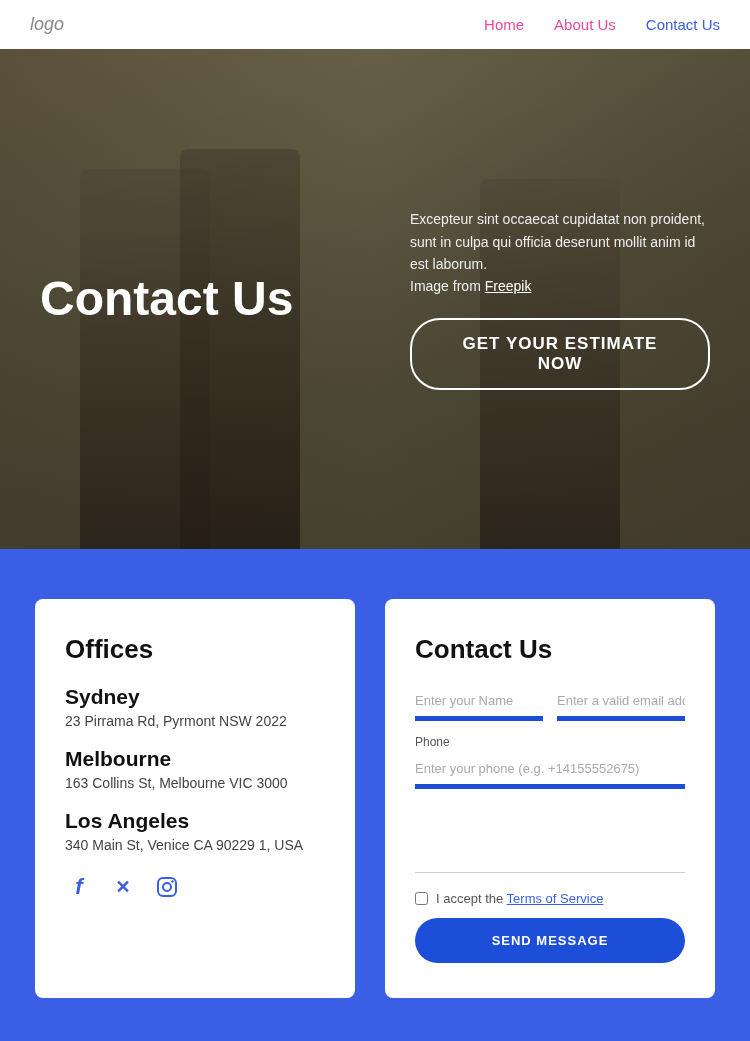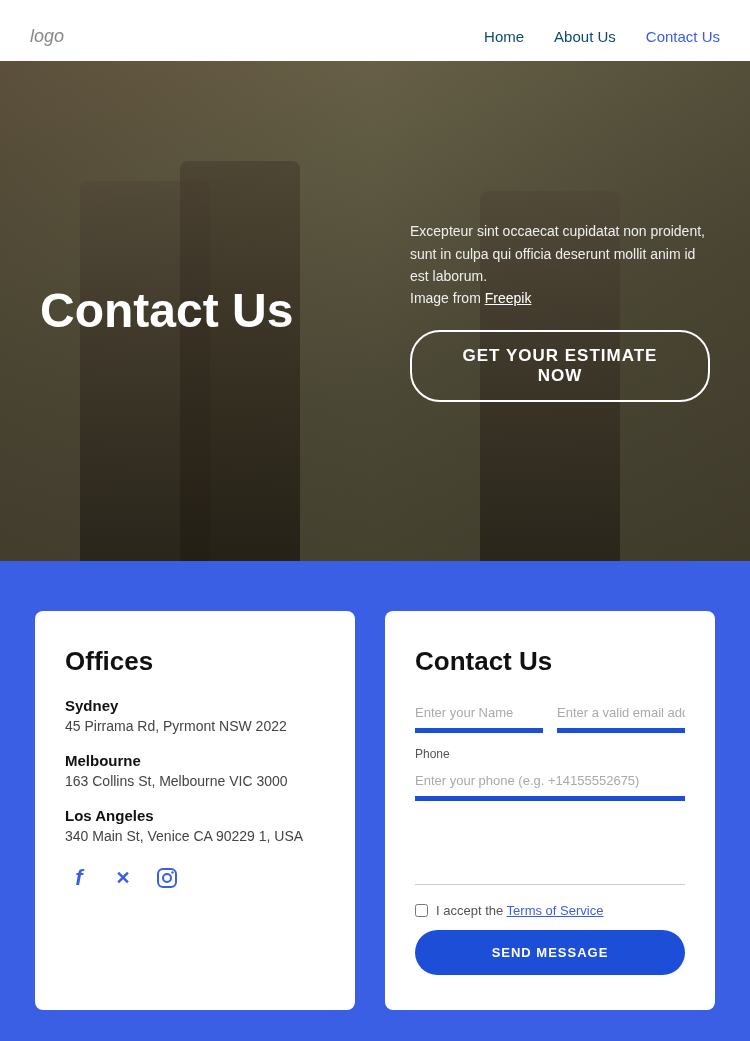--- a/index.html
+++ b/index.html
@@ -7,25 +7,24 @@
 
     
     nav {
       display: flex;
       align-items: center;
       justify-content: space-between;
       padding: 14px 30px;
       background: #fff;
       position: relative;
       z-index: 10;
-      margin-top: 12px;
     }
     .logo { color: #888; font-size: 18px; font-style: italic; }
     .nav-links { display: flex; gap: 30px; }
-    .nav-links a { text-decoration: none; color: #0c4a6e; font-size: 15px; }
+    .nav-links a { text-decoration: none; color: #ec4899; font-size: 15px; }
     .nav-links a.active { color: #3a5fe5; }
 
     
     .hero {
       position: relative;
       height: 500px;
       overflow: hidden;
       display: flex;
       align-items: center;
     }
@@ -92,21 +91,21 @@
       min-height: 370px;
     }
     .offices-title {
       font-size: 26px;
       font-weight: 700;
       margin-bottom: 20px;
       color: #111;
     }
     .office-name {
       font-weight: 700;
-      font-size: 15px;
+      font-size: 21px;
       color: #111;
       margin-bottom: 4px;
     }
     .office-address {
       font-size: 14px;
       color: #444;
       margin-bottom: 18px;
     }
     .social-icons {
       display: flex;
@@ -274,21 +273,21 @@
   </div>
 </section>
 
 <section class="main-section">
 
   <div class="offices-card">
     <h2 class="offices-title">Offices</h2>
 
     <div>
       <p class="office-name">Sydney</p>
-      <p class="office-address">45 Pirrama Rd, Pyrmont NSW 2022</p>
+      <p class="office-address">23 Pirrama Rd, Pyrmont NSW 2022</p>
     </div>
 
     <div>
       <p class="office-name">Melbourne</p>
       <p class="office-address">163 Collins St, Melbourne VIC 3000</p>
     </div>
 
     <div>
       <p class="office-name">Los Angeles</p>
       <p class="office-address">340 Main St, Venice CA 90229 1, USA</p>

